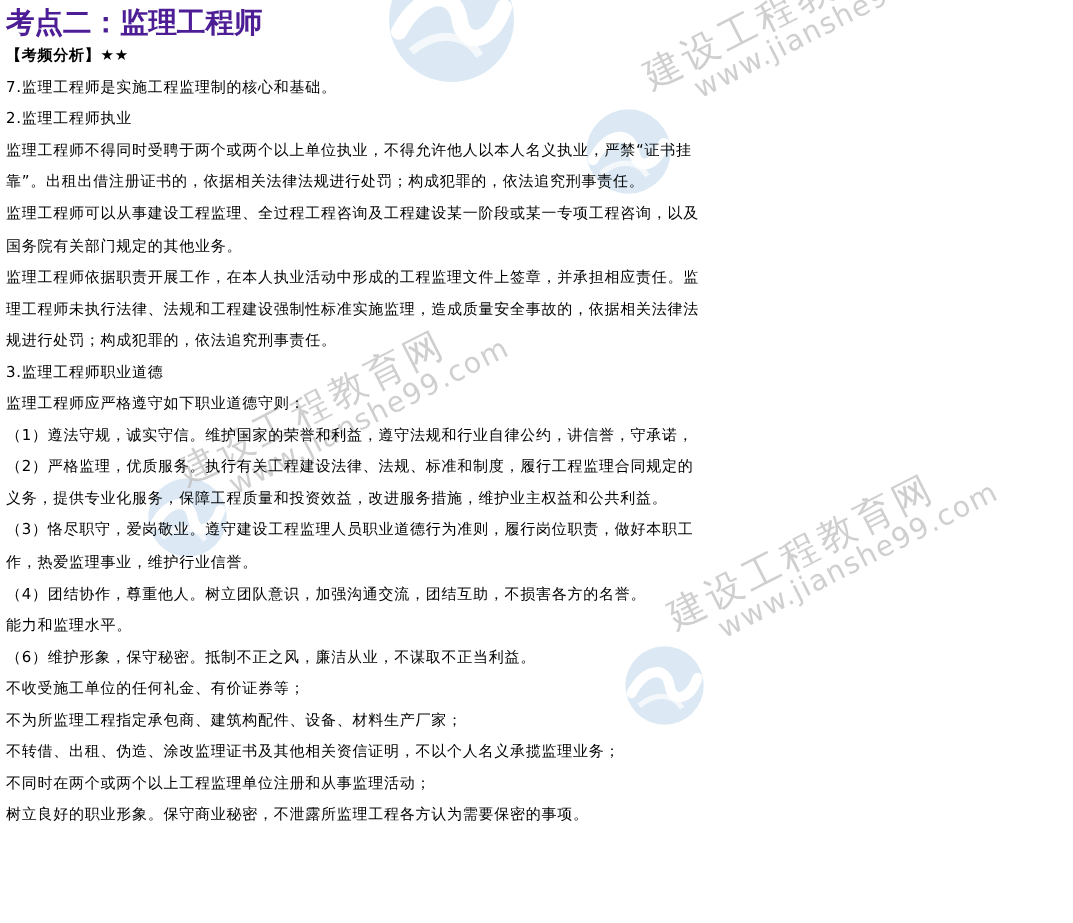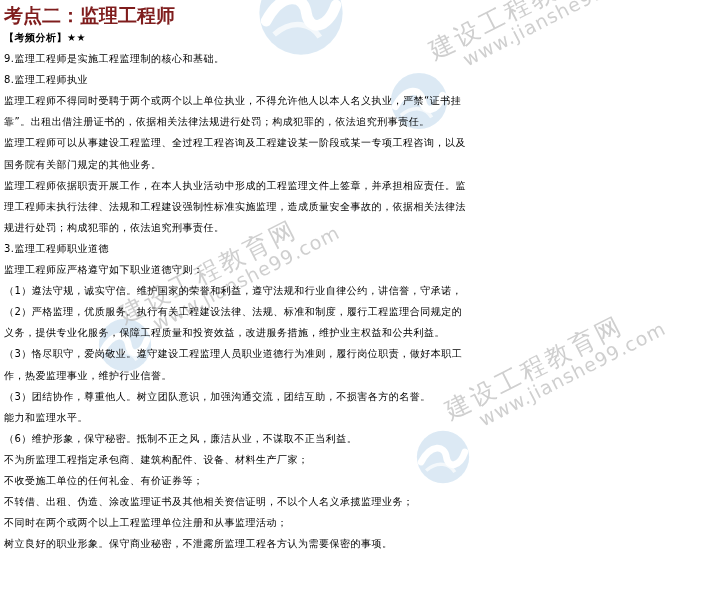--- a/index.html
+++ b/index.html
@@ -87,43 +87,43 @@
       </svg>
     </div>
     <div class="wm-text" style="left:462px;top:396px;">
       <div class="wm-brand">建设工程教育网</div>
       <div class="wm-url">www.jianshe99.com</div>
     </div>
 
   </div>
 
   <div id="doc">
-    <div id="page-title" style="color: #7f1d1d;">考点二：监理工程师</div>
+    <div id="page-title" style="color: #4c1d95;">考点二：监理工程师</div>
     <div id="text-body">
         <div class="line bold"><span>【考频分析】★★</span></div>
-        <div class="line"><span>9.监理工程师是实施工程监理制的核心和基础。</span></div>
-        <div class="line"><span>8.监理工程师执业</span></div>
+        <div class="line"><span>7.监理工程师是实施工程监理制的核心和基础。</span></div>
+        <div class="line"><span>2.监理工程师执业</span></div>
         <div class="line"><span>监理工程师不得同时受聘于两个或两个以上单位执业，不得允许他人以本人名义执业，严禁“证书挂</span></div>
         <div class="line"><span>靠”。出租出借注册证书的，依据相关法律法规进行处罚；构成犯罪的，依法追究刑事责任。</span></div>
         <div class="line"><span>监理工程师可以从事建设工程监理、全过程工程咨询及工程建设某一阶段或某一专项工程咨询，以及</span></div>
         <div class="line"><span>国务院有关部门规定的其他业务。</span></div>
         <div class="line"><span>监理工程师依据职责开展工作，在本人执业活动中形成的工程监理文件上签章，并承担相应责任。监</span></div>
         <div class="line"><span>理工程师未执行法律、法规和工程建设强制性标准实施监理，造成质量安全事故的，依据相关法律法</span></div>
         <div class="line"><span>规进行处罚；构成犯罪的，依法追究刑事责任。</span></div>
         <div class="line"><span>3.监理工程师职业道德</span></div>
         <div class="line"><span>监理工程师应严格遵守如下职业道德守则：</span></div>
         <div class="line"><span>（1）遵法守规，诚实守信。维护国家的荣誉和利益，遵守法规和行业自律公约，讲信誉，守承诺，</span></div>
         <div class="line"><span>（2）严格监理，优质服务。执行有关工程建设法律、法规、标准和制度，履行工程监理合同规定的</span></div>
         <div class="line"><span>义务，提供专业化服务，保障工程质量和投资效益，改进服务措施，维护业主权益和公共利益。</span></div>
         <div class="line"><span>（3）恪尽职守，爱岗敬业。遵守建设工程监理人员职业道德行为准则，履行岗位职责，做好本职工</span></div>
         <div class="line"><span>作，热爱监理事业，维护行业信誉。</span></div>
-        <div class="line"><span>（3）团结协作，尊重他人。树立团队意识，加强沟通交流，团结互助，不损害各方的名誉。</span></div>
+        <div class="line"><span>（4）团结协作，尊重他人。树立团队意识，加强沟通交流，团结互助，不损害各方的名誉。</span></div>
         <div class="line"><span>能力和监理水平。</span></div>
         <div class="line"><span>（6）维护形象，保守秘密。抵制不正之风，廉洁从业，不谋取不正当利益。</span></div>
+        <div class="line"><span>不收受施工单位的任何礼金、有价证券等；</span></div>
         <div class="line"><span>不为所监理工程指定承包商、建筑构配件、设备、材料生产厂家；</span></div>
-        <div class="line"><span>不收受施工单位的任何礼金、有价证券等；</span></div>
         <div class="line"><span>不转借、出租、伪造、涂改监理证书及其他相关资信证明，不以个人名义承揽监理业务；</span></div>
         <div class="line"><span>不同时在两个或两个以上工程监理单位注册和从事监理活动；</span></div>
         <div class="line"><span>树立良好的职业形象。保守商业秘密，不泄露所监理工程各方认为需要保密的事项。</span></div>
       </div>
   </div>
 
 </div>
 
 </body></html>

